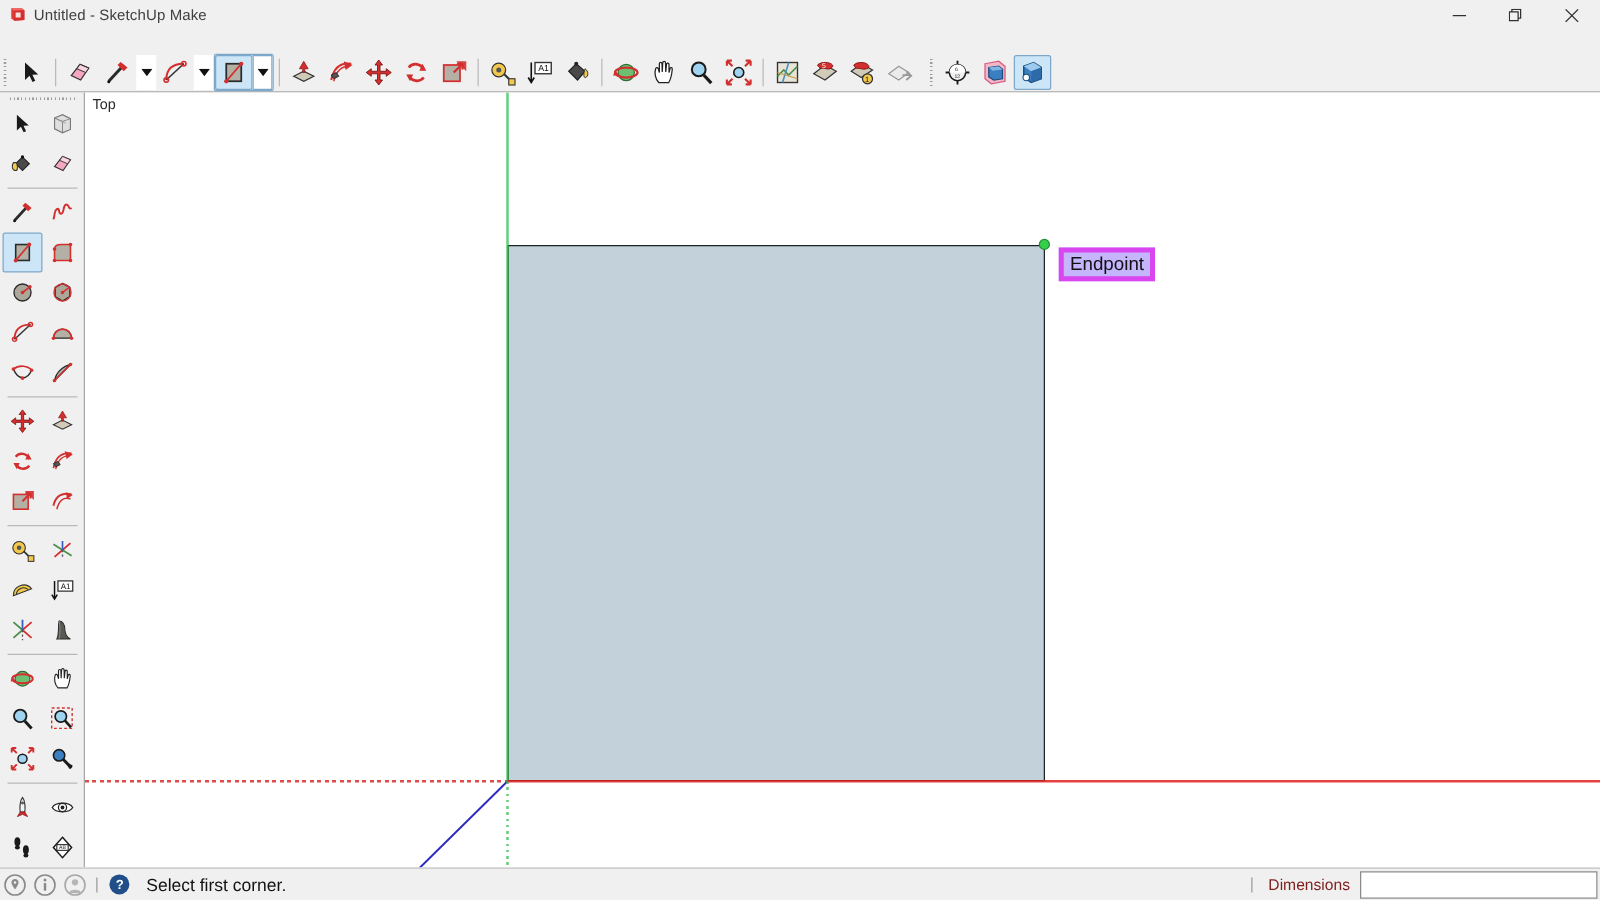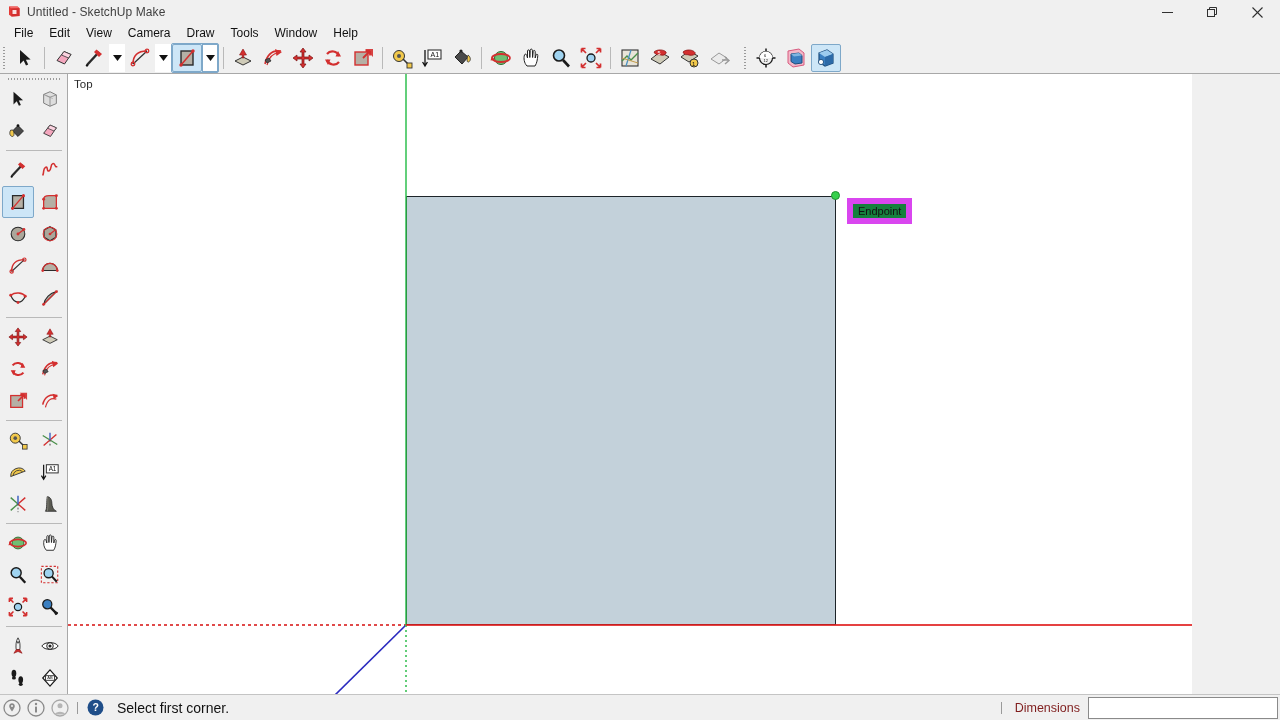--- a/index.html
+++ b/index.html
@@ -69,21 +69,21 @@
   .lrow { display:flex; width:66px; justify-content:center; }
   .lt-btn {
     width:32px; height:32px; display:flex; align-items:center; justify-content:center;
     border:1px solid transparent; border-radius:2px;
   }
   .lt-btn.active { background:#cde6f7; border-color:#7ea8c9; }
   .lt-sep { width:56px; height:1px; background:#b9b9b9; margin:3px 0; }
 
   
   .canvas {
-    position:absolute; top:74px; left:68px; width:1124px; height:620px;
+    position:absolute; top:74px; left:68px; width:1212px; height:620px;
     background:#ffffff; overflow:hidden;
   }
   .view-label { position:absolute; left:6px; top:4px; font-size:11.5px; color:#2b2b2b; }
   .axis-green-solid { position:absolute; left:337px; top:0; width:2px; height:551px; background:#2fbf4f; opacity:0.75; }
   .axis-green-dot {
     position:absolute; left:337px; top:551px; width:2px; height:69px;
     background-image:repeating-linear-gradient(to bottom,#46c45f 0 2px,transparent 2px 5px);
     opacity:0.85;
   }
   .axis-red-solid { position:absolute; left:338px; top:550px; width:874px; height:2px; background:#e02020; opacity:0.85; }
@@ -97,22 +97,22 @@
   .rect-shape {
     position:absolute; left:338px; top:122px; width:430px; height:429px;
     background:#c3d1da; border:1.5px solid #1d2429;
   }
   .endpoint-dot {
     position:absolute; left:763px; top:117px; width:9px; height:9px;
     border-radius:50%; background:#35d04b; border:1px solid #1f8f31;
   }
   .endpoint-tip {
     position:absolute; left:779px; top:124px;
-    background:#15803d; border:6px solid #d946ef; padding:1px 5px;
-    font-size:11px; color:#111; white-space:nowrap;
+    background:#c4b5fd; border:4px solid #d946ef; padding:1px 5px;
+    font-size:15px; color:#111; white-space:nowrap;
   }
 
   
   .statusbar {
     position:absolute; left:0; bottom:0; width:1280px; height:26px;
     background:#f0f0f0; border-top:1px solid #c4c4c4;
     display:flex; align-items:center;
   }
   .sb-icon { width:24px; height:24px; display:flex; align-items:center; justify-content:center; }
   .sb-divider { width:1px; height:12px; background:#9a9a9a; margin:0 5px; }
@@ -154,30 +154,20 @@
       </div>
       <div class="winbtn close">
         <svg width="11" height="11" viewBox="0 0 11 11">
           <line x1="0.5" y1="0.5" x2="10.5" y2="10.5" stroke="#303030" stroke-width="1.1"></line>
           <line x1="10.5" y1="0.5" x2="0.5" y2="10.5" stroke="#303030" stroke-width="1.1"></line>
         </svg>
       </div>
     </div>
   </div>
 
-  <div class="menubar">
-    <div class="menuitem">File</div>
-    <div class="menuitem">Edit</div>
-    <div class="menuitem">View</div>
-    <div class="menuitem">Camera</div>
-    <div class="menuitem">Draw</div>
-    <div class="menuitem">Tools</div>
-    <div class="menuitem">Window</div>
-    <div class="menuitem">Help</div>
-  </div>
 
   <div class="toolbar-top">
     <div class="grip"></div>
 
     <div class="tb-btn">
       <svg width="20" height="20" viewBox="0 0 20 20">
           <path d="M5 2 L5 16 L8.6 12.6 L11 17.6 L13.2 16.6 L10.9 11.8 L15.6 11.5 Z" fill="#1a1a1a"></path>
         </svg>
     </div>
     <div class="tb-sep"></div>

